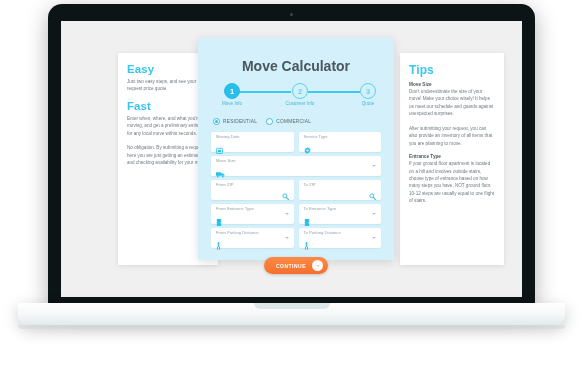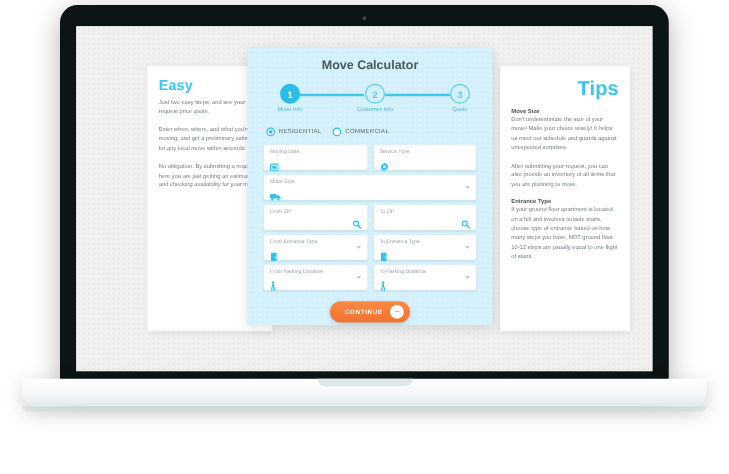--- a/index.html
+++ b/index.html
@@ -108,21 +108,21 @@
   #panel-left  { left: 17px;  top: 32px; width: 100px; height: 212px; margin-left: 40px; }
   #panel-right { left: 339px; top: 32px; width: 104px; height: 212px; }
 
   .side-h {
     color: #38c6ee;
     font-size: 11.5px;
     font-weight: bold;
     margin: 0 0 3px 0;
     letter-spacing: .1px;
   }
-  .side-h.center { text-align: right; font-size: 16px; margin-bottom: 5px; }
+  .side-h.center { text-align: left; font-size: 12px; margin-bottom: 5px; }
   .side-p {
     color: #6f7c82;
     font-size: 4.6px;
     line-height: 1.62;
     margin: 0 0 7px 0;
   }
   .side-sub {
     color: #4a575d;
     font-size: 4.7px;
     font-weight: bold;
@@ -140,23 +140,23 @@
     background-image: radial-gradient(rgba(255,255,255,0.85) 0.6px, transparent 0.7px);
     background-size: 4px 4px;
     box-shadow: 0 2px 9px rgba(0,0,0,0.13);
     box-sizing: border-box;
     padding: 0 13px;
   }
 
   #modal-title {
     text-align: center;
     color: #4a575d;
-    font-size: 10px;
+    font-size: 14px;
     font-weight: bold;
-    padding-top: 9px;
+    padding-top: 20px;
     margin: 0 0 9px 0;
   }
 
   
   #stepper {
     position: relative;
     height: 26px;
     margin: 0 4px 9px 4px;
   }
   .step-line {
@@ -325,20 +325,21 @@
 
   <div id="laptop-lid">
     <div id="laptop-camera"></div>
 
     <div id="laptop-screen">
       <div id="page">
 
         <div class="side-panel" id="panel-left">
           <h2 class="side-h">Easy</h2>
           <p class="side-p">Just two easy steps, and see your request price quote.</p>
+          <h2 class="side-h">Fast</h2>
           <p class="side-p">Enter when, where, and what you're moving, and get a preliminary estimate for any local move within seconds.</p>
           <p class="side-p">No obligation. By submitting a request here you are just getting an estimate and checking availability for your move.</p>
         </div>
 
         <div class="side-panel" id="panel-right">
           <h2 class="side-h center">Tips</h2>
           <div class="side-sub">Move Size</div>
           <p class="side-p">Don't underestimate the size of your move! Make your choice wisely! It helps us meet our schedule and guards against unexpected surprises.</p>
           <p class="side-p">After submitting your request, you can also provide an inventory of all items that you are planning to move.</p>
           <div class="side-sub">Entrance Type</div>

